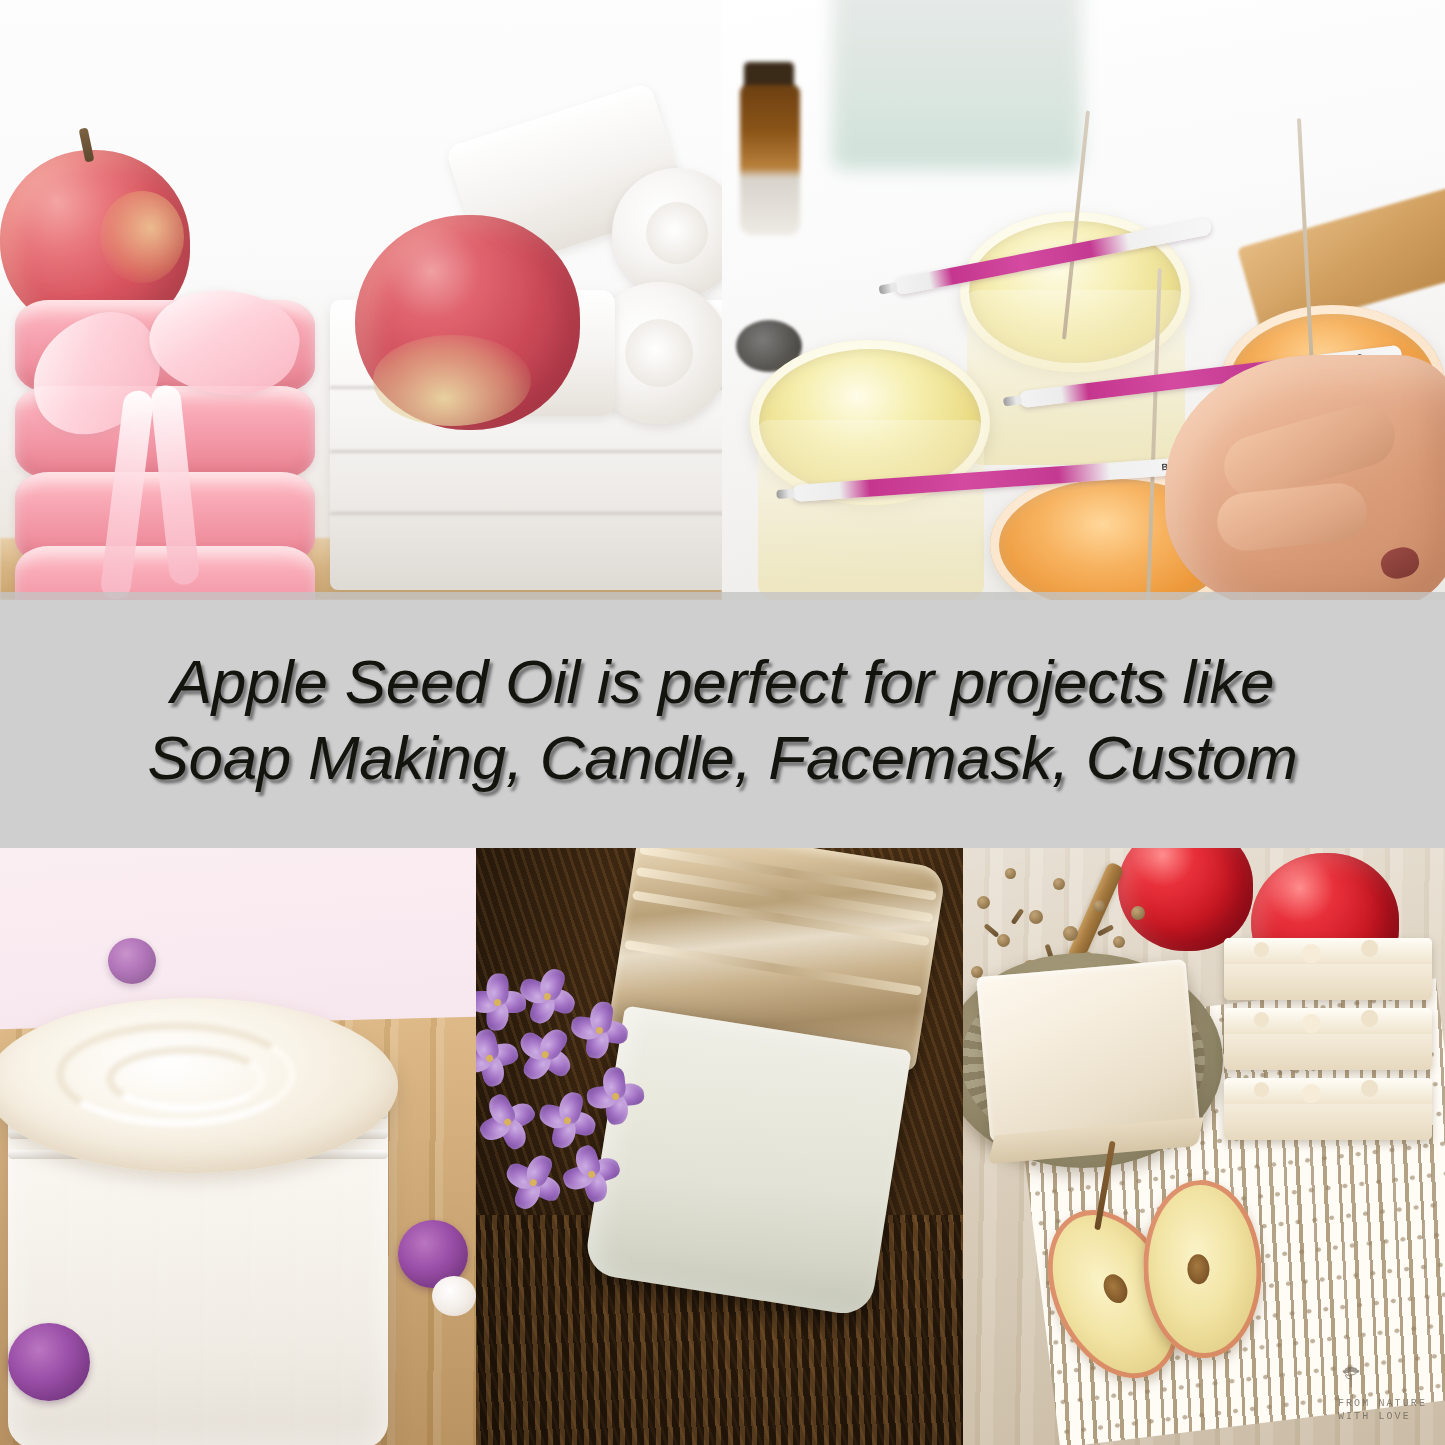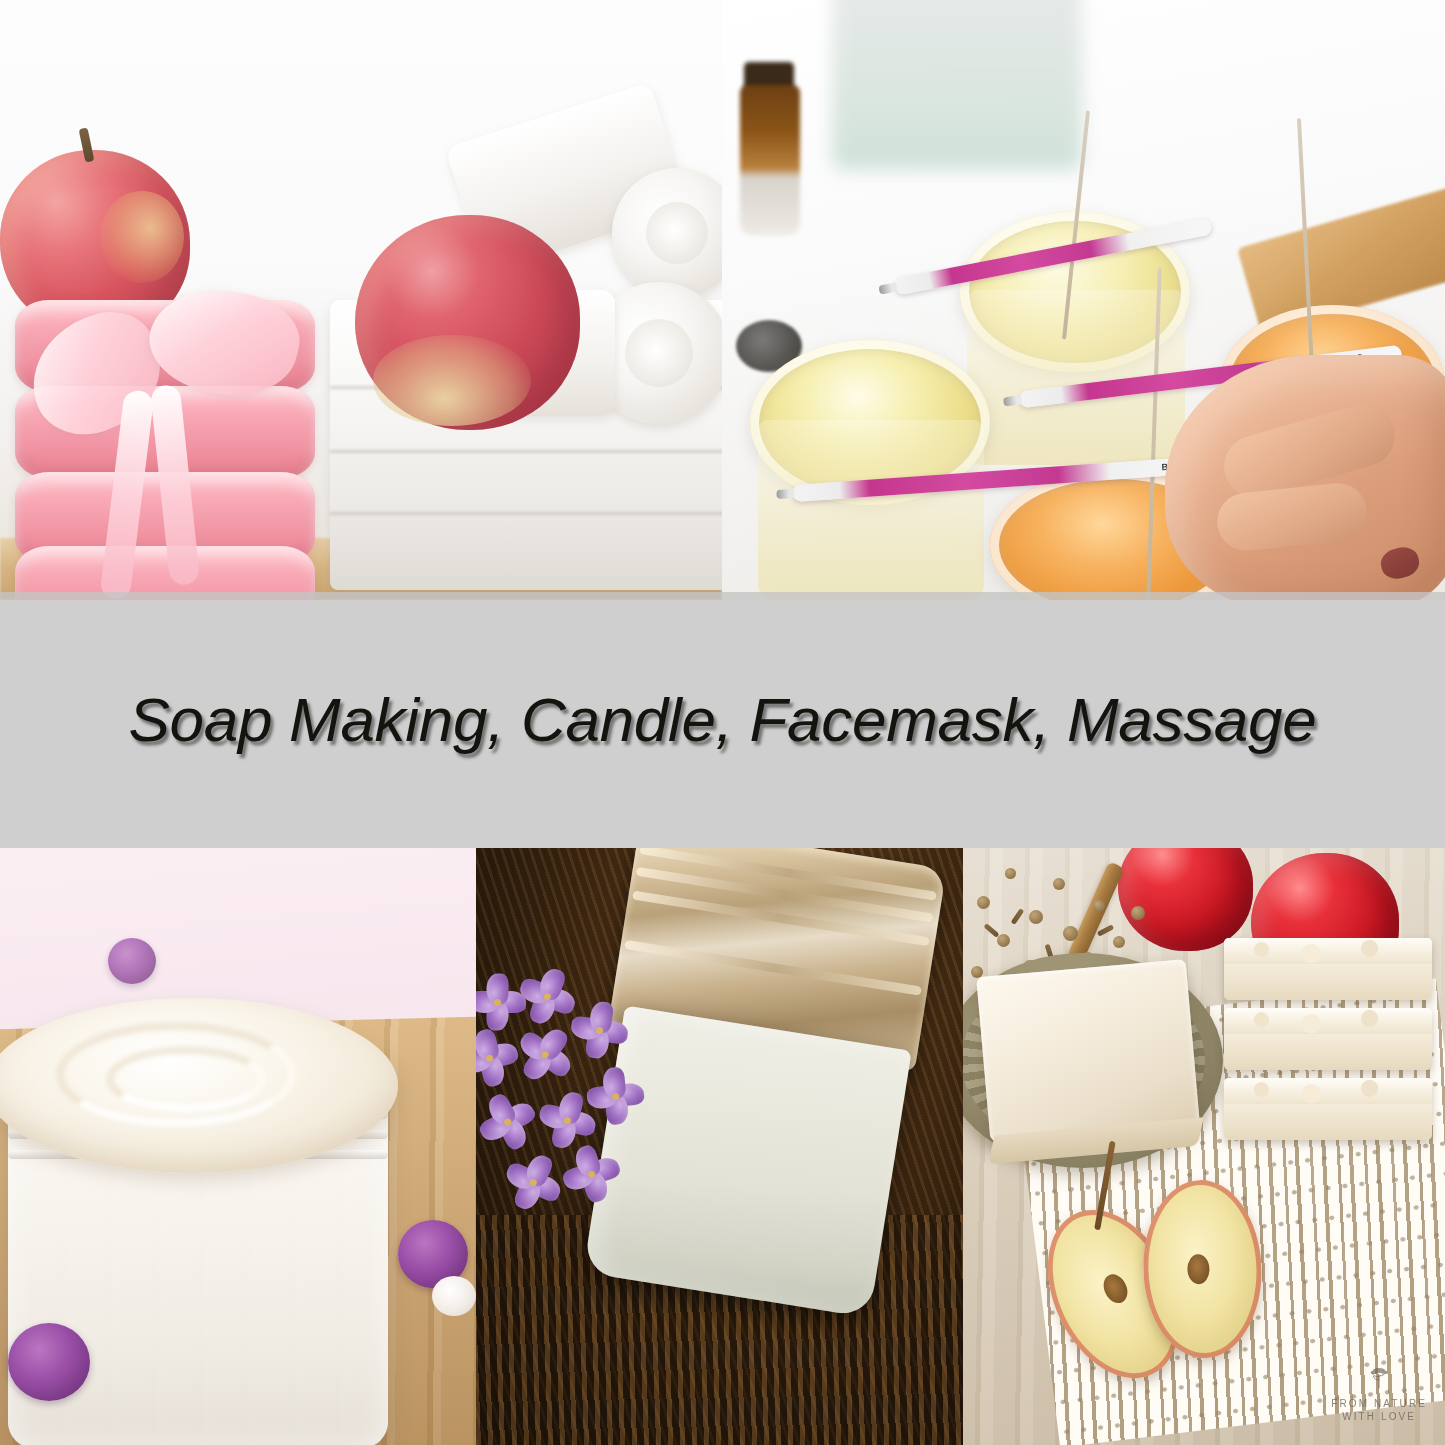--- a/index.html
+++ b/index.html
@@ -464,23 +464,23 @@
     line-height:76px;
     color:#14140f;
     white-space:nowrap;
     text-shadow:3px 4px 3px rgba(60,60,60,.62);
     letter-spacing:-0.3px;
   }
 
   
   .watermark{
     position:absolute; right:18px; bottom:22px;
-    z-index:60; text-align:center;
+    z-index:60; text-align:left;
     color:#6d6457; opacity:.78;
-    font-family:Liberation Sans, sans-serif;
+    font-family:Liberation Mono, monospace;
     letter-spacing:2.1px; line-height:13px; font-size:10px;
   }
   .watermark .tree{ display:block; margin:0 auto 4px; }
 </style>
 </head>
 <body>
 
 <div class="collage">
 
   <div class="cell tl">
@@ -741,21 +741,22 @@
         </div>
         <div class="half" style="left:92px; top:0; transform:rotate(10deg);">
           <div class="core" style="left:44px; top:74px;"></div>
         </div>
         <div class="stemCut" style="left:70px; top:-58px;"></div>
       </div>
     </div>
   </div>
 
   <div class="band">
-    <span class="line">Soap Making, Candle, Facemask, Massage</span>
+    <span class="line">Apple Seed Oil is perfect for projects like</span>
+    <span class="line">Soap Making, Candle, Facemask, Custom</span>
   </div>
 
   <div class="watermark">
     <span class="tree">
       <svg width="26" height="26" viewBox="0 0 26 26" aria-hidden="true">
         <g stroke="#6d6457" stroke-width="1" fill="none" stroke-linecap="round">
           <path d="M13 24 L13 11"></path>
           <path d="M13 13 C9 13 6.5 11 6 8.5"></path>
           <path d="M13 12 C17 12 19.5 10 20 7.5"></path>
           <path d="M13 16 C10 16 8 14.5 7.5 12.5"></path>

